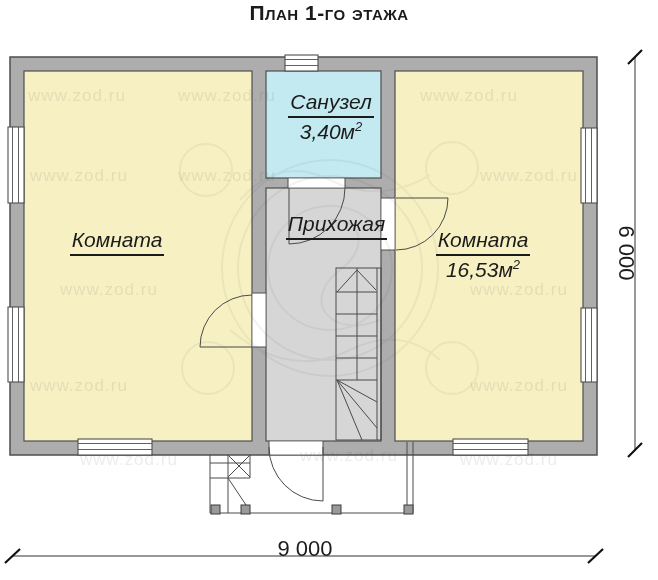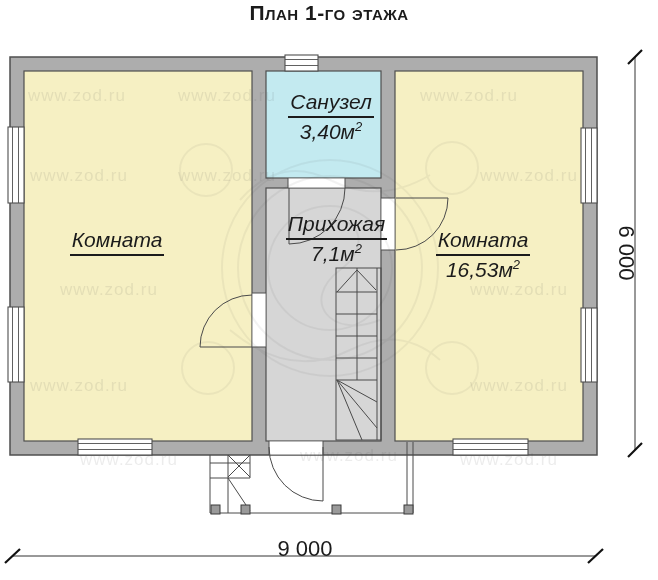--- a/index.html
+++ b/index.html
@@ -197,21 +197,20 @@
     <span class="rname">Санузел</span>
     <span class="rarea"><span>3,40м</span><sup>2</sup></span>
   </div>
 
   <div class="room-label" style="left:22px;top:228px;width:190px">
     <span class="rname">Комната</span>
   </div>
 
   <div class="room-label" style="left:264px;top:212px;width:145px">
     <span class="rname">Прихожая</span>
-    <span class="rarea"><span>7,1м</span><sup>2</sup></span>
   </div>
 
   <div class="room-label" style="left:393px;top:228px;width:180px">
     <span class="rname">Комната</span>
     <span class="rarea"><span>16,53м</span><sup>2</sup></span>
   </div>
 
   <div class="dim-label" style="left:255px;top:536px;width:100px">9 000</div>
   <div class="dim-label vert" style="left:587px;top:241px;width:80px;height:24px">6 000</div>
 

